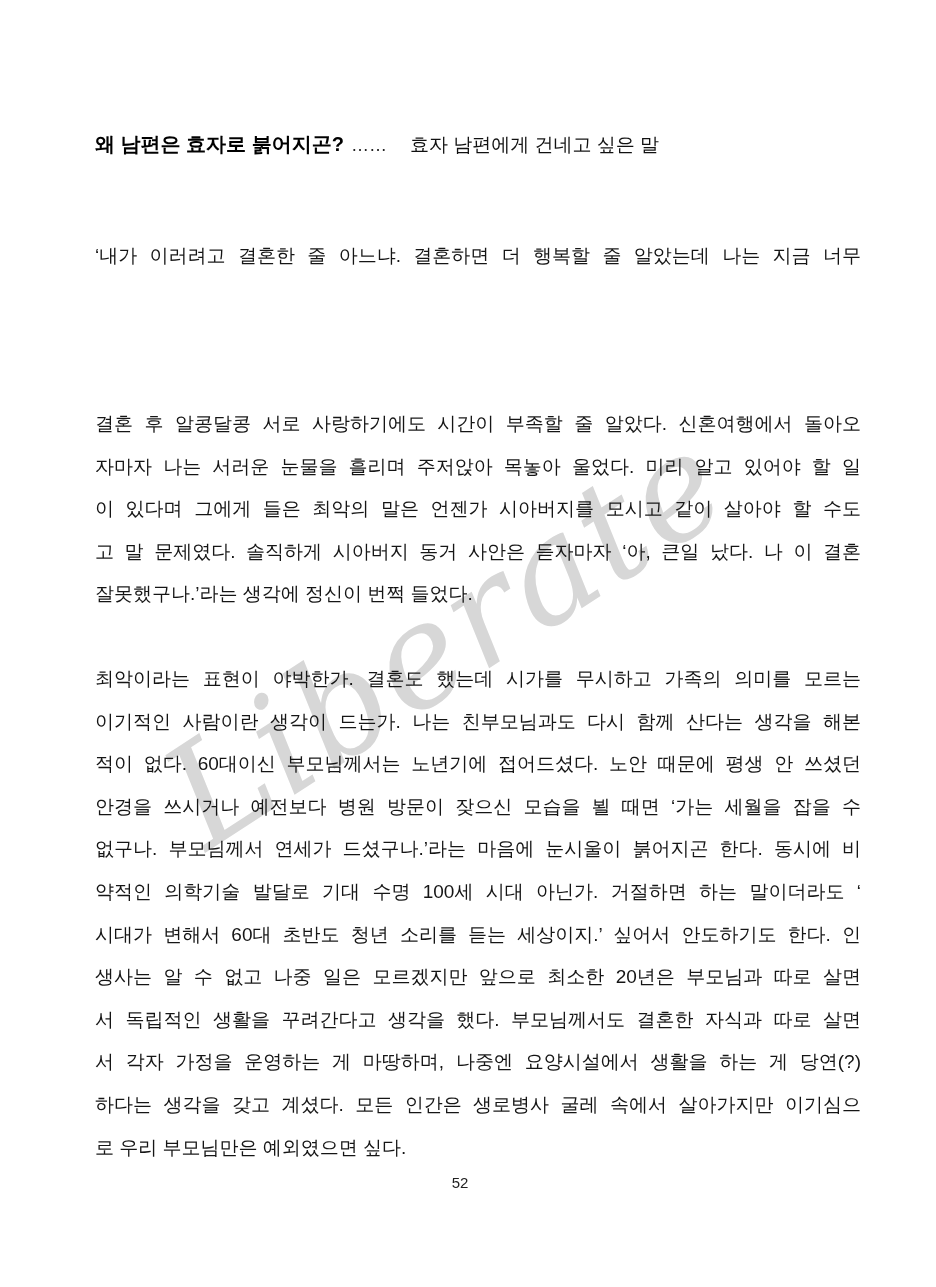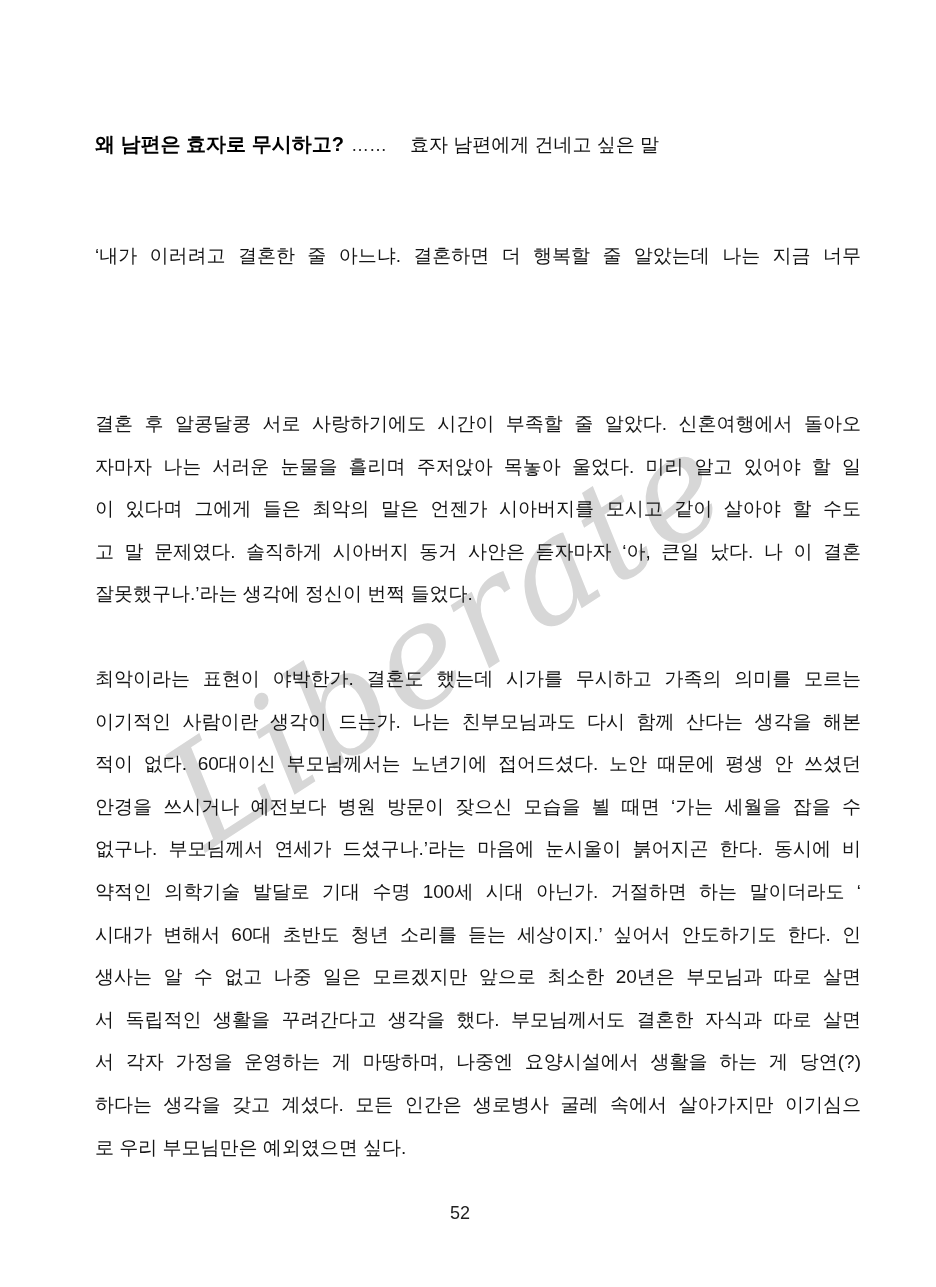--- a/index.html
+++ b/index.html
@@ -79,36 +79,35 @@
   }
   .para .line.last {
     text-align-last: left;
   }
   .page-number {
     position: absolute;
     left: 0;
     right: 16px;
     top: 1174px;
     text-align: center;
-    font-size: 18px;
+    font-size: 15px;
     color: #222222;
-    margin-top: 29px;
   }
 </style>
 </head>
 <body>
 
 <div class="page">
 
   <div class="watermark">Liberate</div>
 
   <div class="content">
 
     <h1 class="title">
-      <span class="title-main">왜 남편은 효자로 무시하고?</span><span class="title-dots">……</span><span class="title-sub">효자 남편에게 건네고 싶은 말</span>
+      <span class="title-main">왜 남편은 효자로 붉어지곤?</span><span class="title-dots">……</span><span class="title-sub">효자 남편에게 건네고 싶은 말</span>
     </h1>
 
     <div class="para" style="top: 235px;">
         <div class="line">‘내가 이러려고 결혼한 줄 아느냐. 결혼하면 더 행복할 줄 알았는데 나는 지금 너무</div>
       </div>
 
     <div class="para" style="top: 403px;">
         <div class="line">결혼 후 알콩달콩 서로 사랑하기에도 시간이 부족할 줄 알았다. 신혼여행에서 돌아오</div>
         <div class="line">자마자 나는 서러운 눈물을 흘리며 주저앉아 목놓아 울었다. 미리 알고 있어야 할 일</div>
         <div class="line">이 있다며 그에게 들은 최악의 말은 언젠가 시아버지를 모시고 같이 살아야 할 수도</div>

